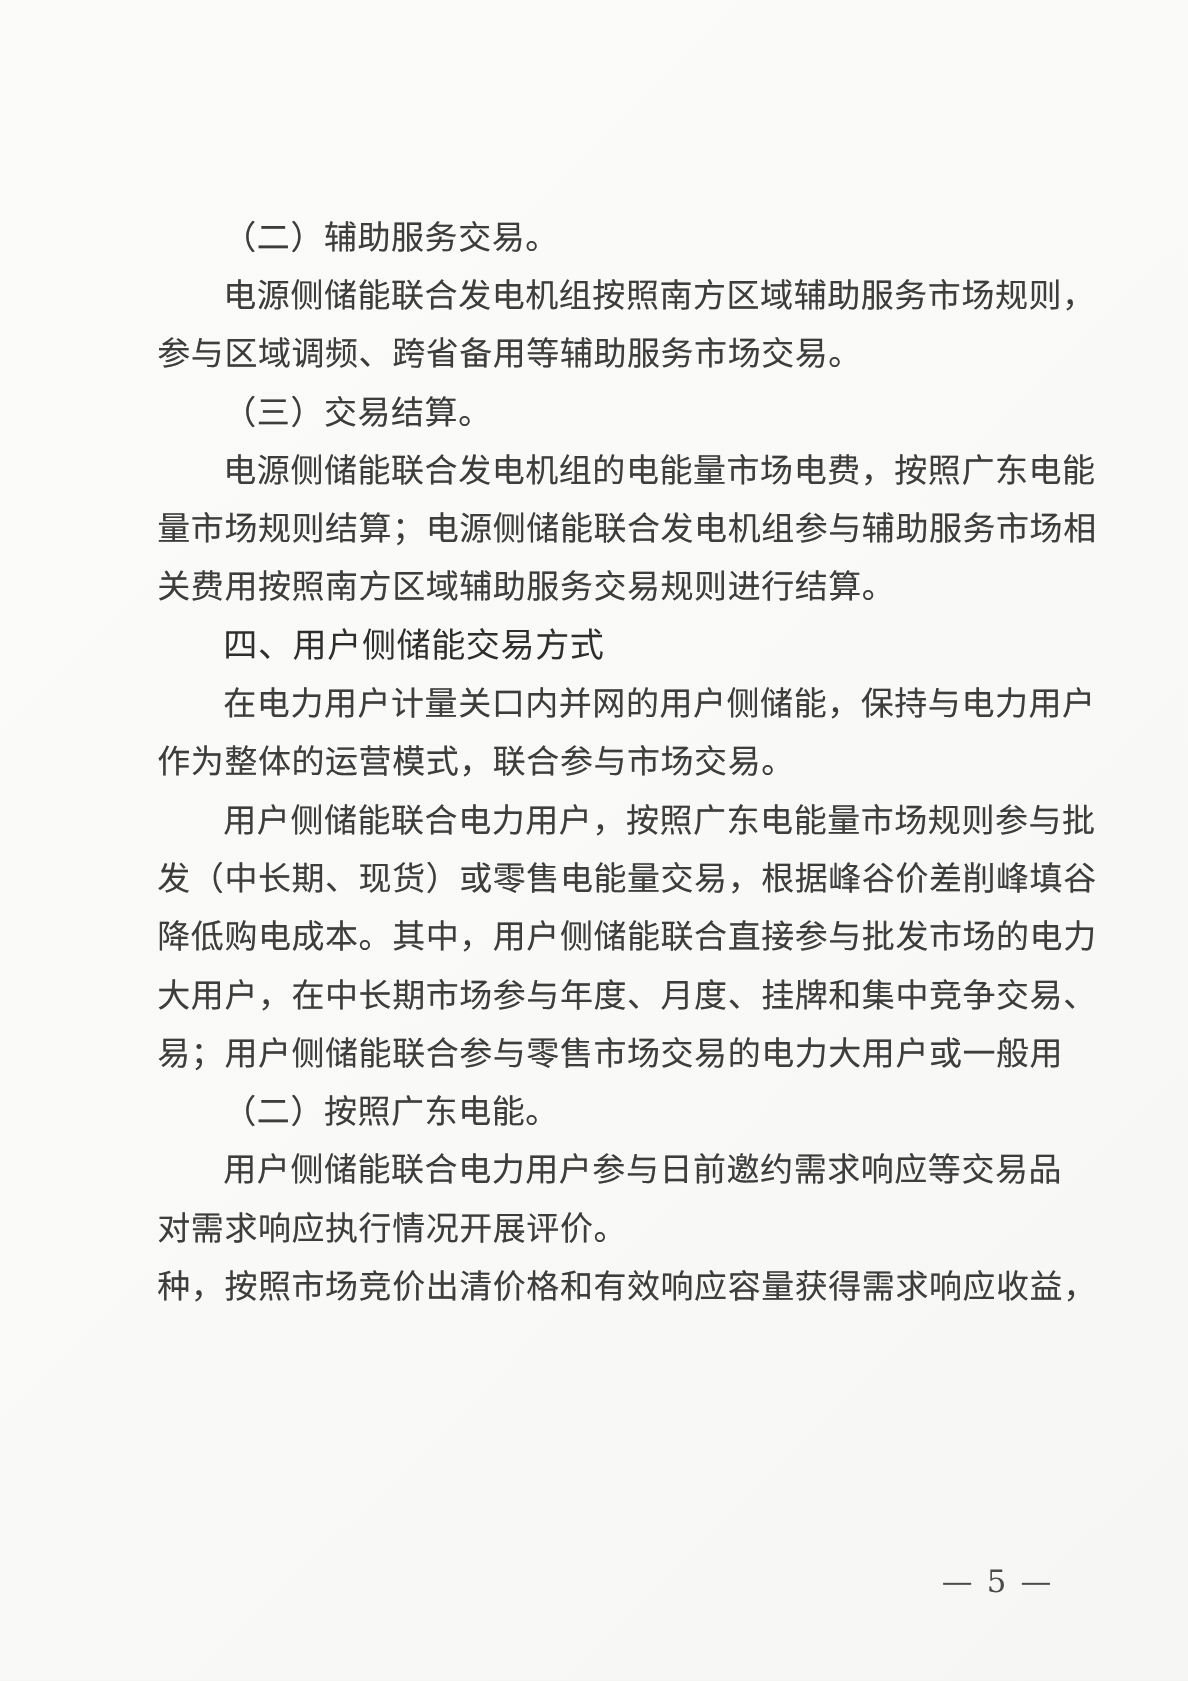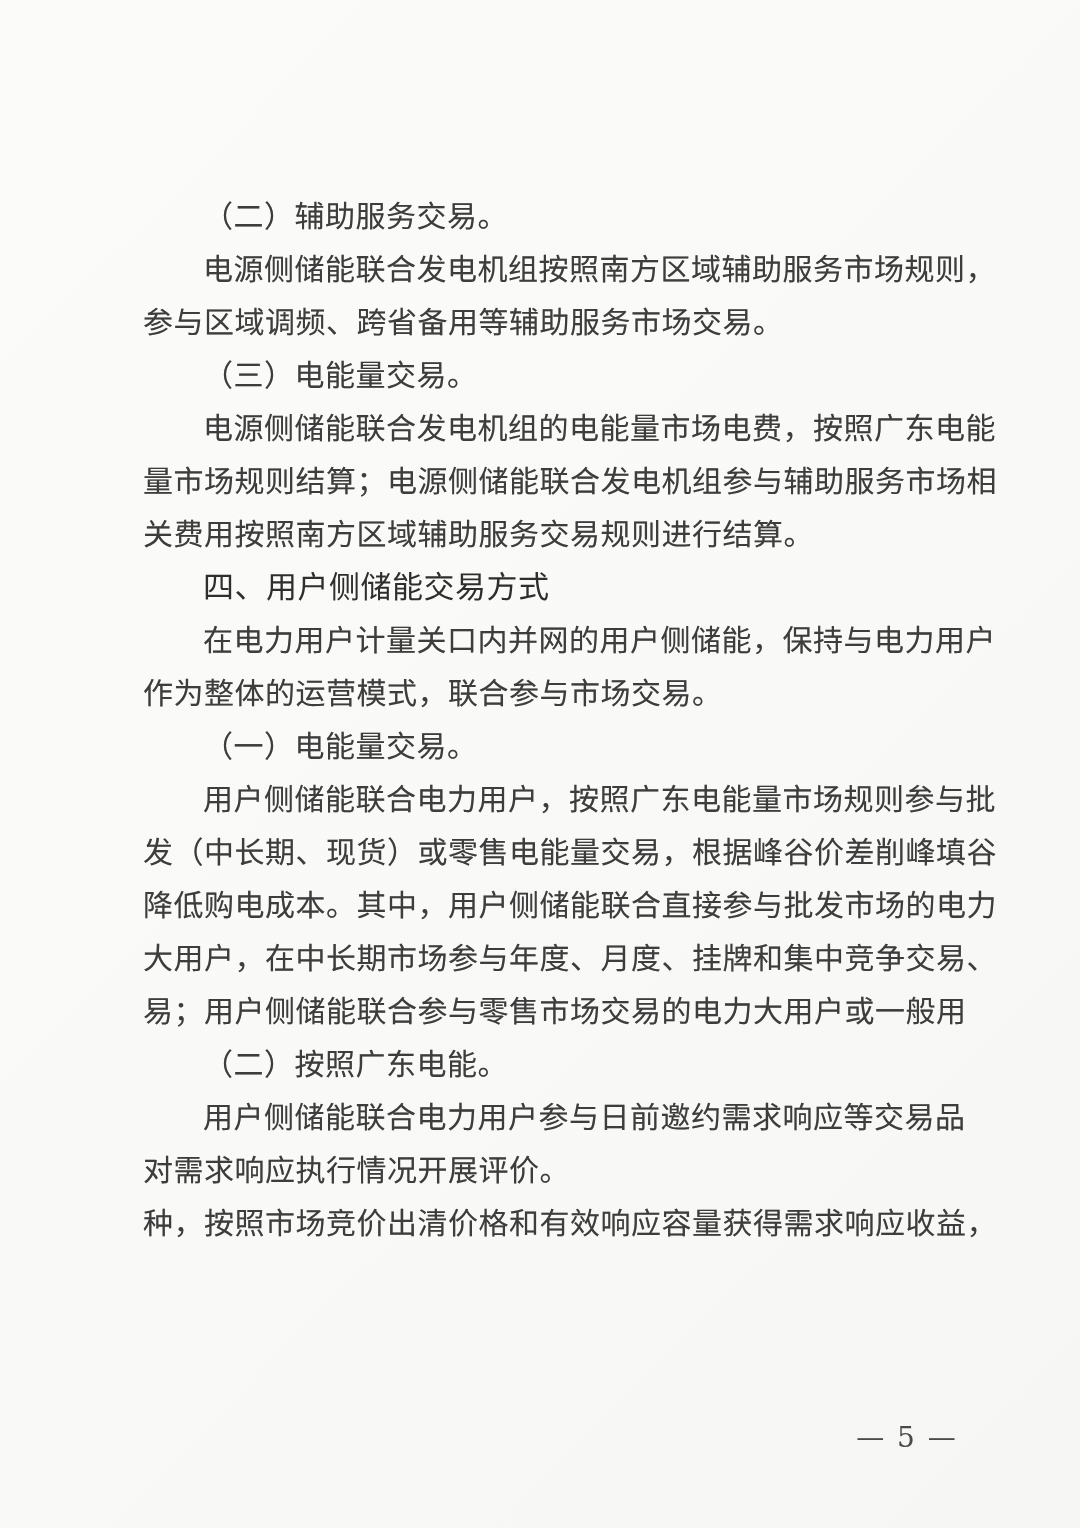--- a/index.html
+++ b/index.html
@@ -59,28 +59,27 @@
   }
 </style>
 </head>
 <body>
 
 <div class="page">
   <div class="text-block" id="doc-body">
       <div class="line indent">（二）辅助服务交易。</div>
       <div class="line indent">电源侧储能联合发电机组按照南方区域辅助服务市场规则，</div>
       <div class="line">参与区域调频、跨省备用等辅助服务市场交易。</div>
-      <div class="line indent">（三）电能量交易。</div>
+      <div class="line indent">（三）交易结算。</div>
       <div class="line indent">电源侧储能联合发电机组的电能量市场电费，按照广东电能</div>
       <div class="line">量市场规则结算；电源侧储能联合发电机组参与辅助服务市场相</div>
       <div class="line">关费用按照南方区域辅助服务交易规则进行结算。</div>
       <div class="line indent heading">四、用户侧储能交易方式</div>
       <div class="line indent">在电力用户计量关口内并网的用户侧储能，保持与电力用户</div>
       <div class="line">作为整体的运营模式，联合参与市场交易。</div>
-      <div class="line indent">（一）电能量交易。</div>
       <div class="line indent">用户侧储能联合电力用户，按照广东电能量市场规则参与批</div>
       <div class="line">发（中长期、现货）或零售电能量交易，根据峰谷价差削峰填谷</div>
       <div class="line">降低购电成本。其中，用户侧储能联合直接参与批发市场的电力</div>
       <div class="line">大用户，在中长期市场参与年度、月度、挂牌和集中竞争交易、</div>
       <div class="line">易；用户侧储能联合参与零售市场交易的电力大用户或一般用</div>
       <div class="line indent">（二）按照广东电能。</div>
       <div class="line indent">用户侧储能联合电力用户参与日前邀约需求响应等交易品</div>
       <div class="line">对需求响应执行情况开展评价。</div>
       <div class="line">种，按照市场竞价出清价格和有效响应容量获得需求响应收益，</div>
     </div>

